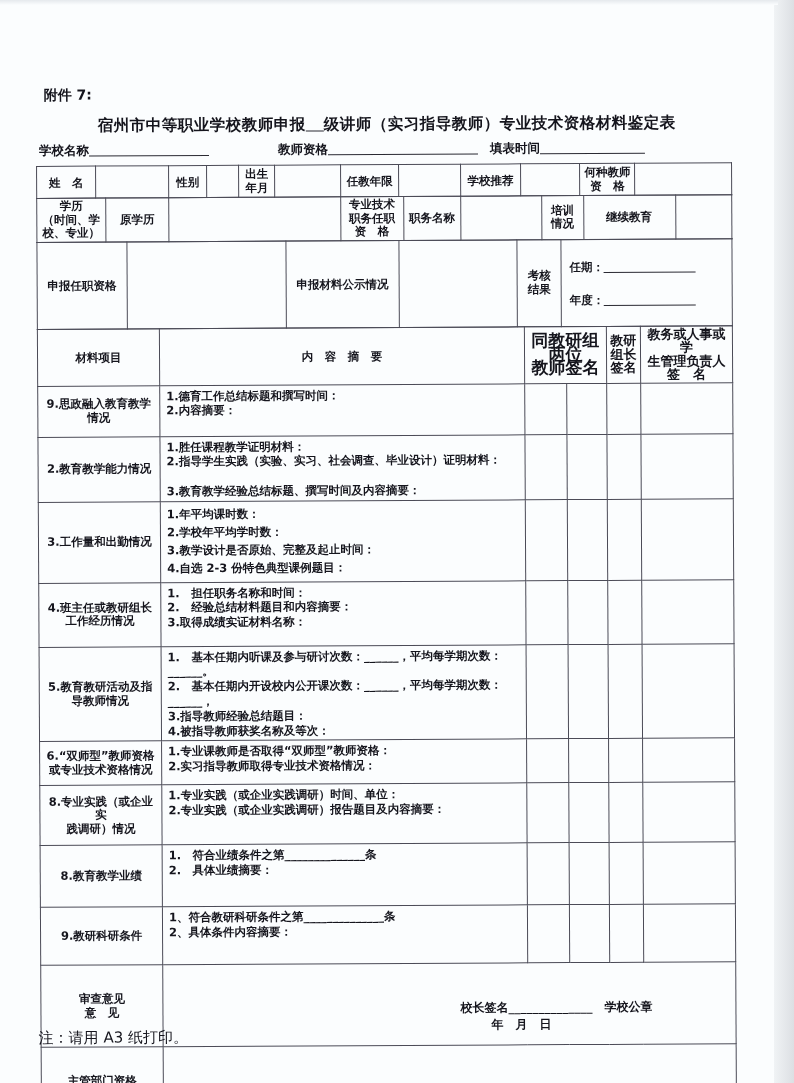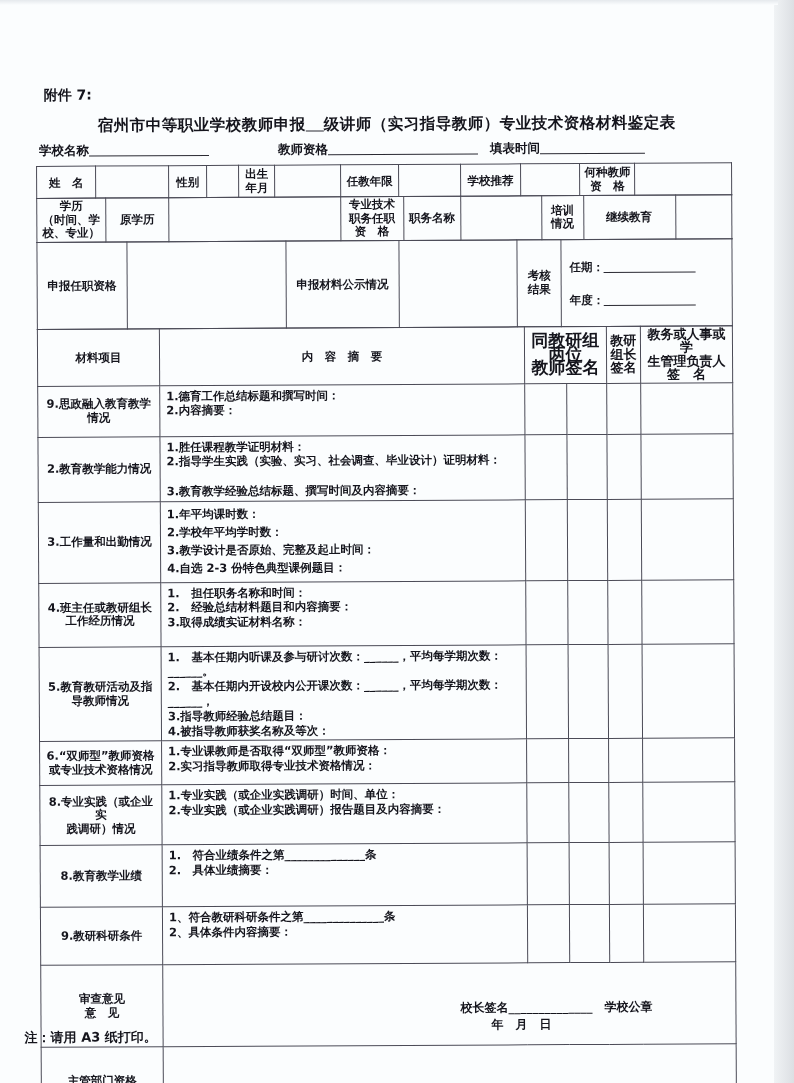--- a/index.html
+++ b/index.html
@@ -44,21 +44,21 @@
   .content{text-align:left;vertical-align:top;padding:3px 6px 2px 6px;
            line-height:14.8px;white-space:pre-line;font-weight:600;}
   .term-cell{text-align:left;padding-left:8px;}
   .term-line{margin:18px 0;white-space:nowrap;}
   .op-cell{vertical-align:top;}
   .op-block{text-align:center;font-weight:bold;font-size:12px;}
   .op-school{margin:36px 26px 0 auto;width:300px;}
   .op-school .l2{margin-top:3px;margin-right:70px;}
   .op-dept{margin:40px 96px 0 auto;width:170px;}
   .op-dept .l2{margin-top:3px;}
-  .note{position:absolute;left:22px;top:1027px;font-size:13px;font-weight:bold;}
+  .note{position:absolute;left:36px;top:1027px;font-size:15px;font-weight:normal;}
 </style>
 </head>
 <body>
 
 <div class="paper"></div>
 <div class="page-edge-right"></div>
 <div class="page-edge-top"></div>
 
 <div class="sheet">
 

